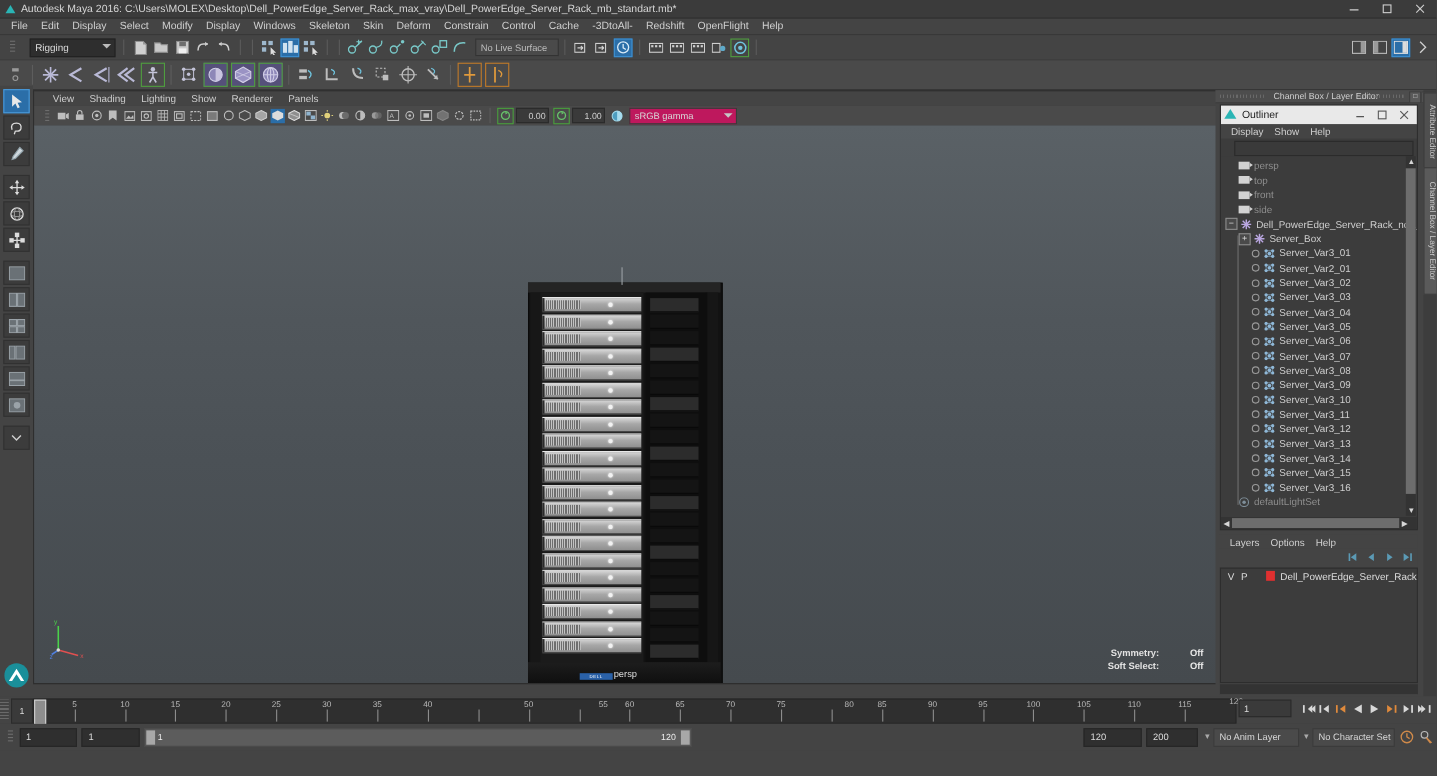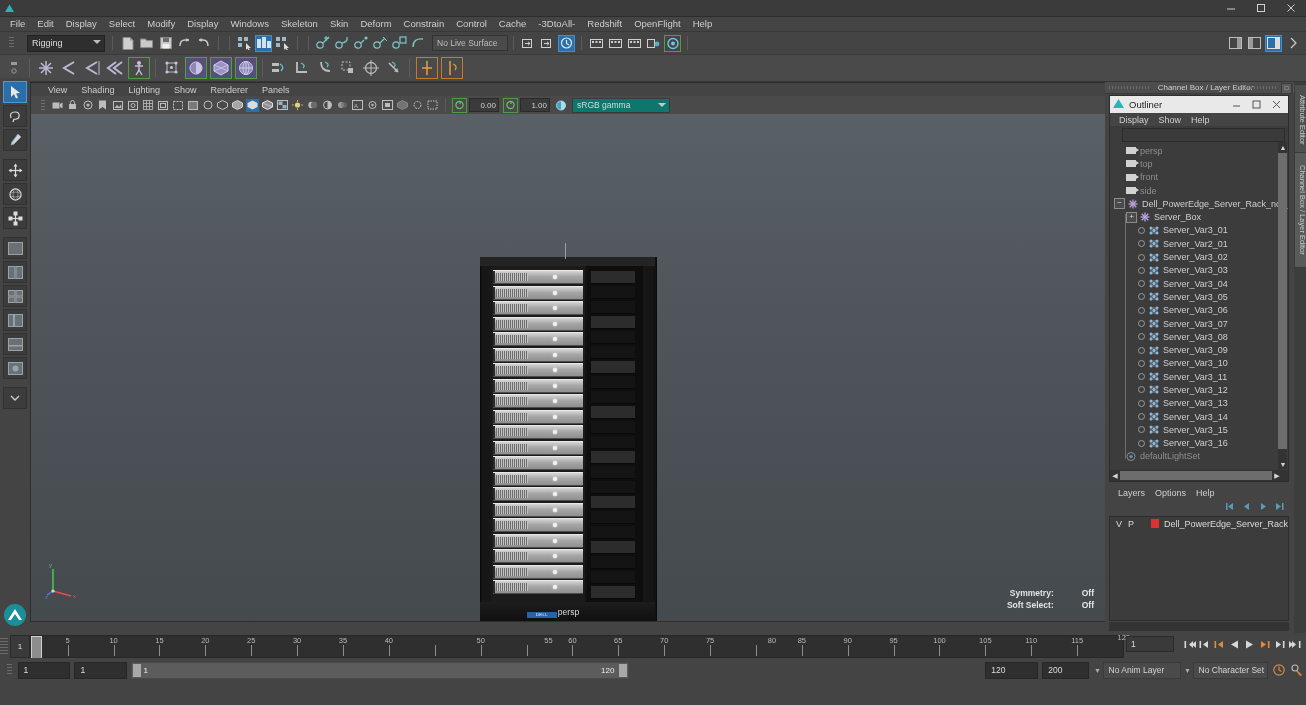--- a/index.html
+++ b/index.html
@@ -63,21 +63,21 @@
   .vpmenu{height:13px;background:#444;display:flex;align-items:center;padding-left:10px;}
   .vpmenu .vmi{font-size:9px;color:#cdcdcd;padding:0 7px;}
   .vptool{height:18px;background:#4a4a4a;display:flex;align-items:center;padding-left:4px;
           border-bottom:1px solid #383838;}
   .vb{width:13px;height:13px;margin:0 1px;display:flex;align-items:center;justify-content:center;}
   .vb.on{background:#2b6ea8;}
   .vb.g{border:1px solid #49a03c;}
   .numfield{width:26px;height:12px;background:#3a3a3a;border:1px solid #2b2b2b;
             font-size:8px;color:#d0d0d0;display:flex;align-items:center;
             justify-content:flex-end;padding-right:2px;margin:0 3px 0 1px;}
-  .gammabox{width:92px;height:13px;background:#0f766e;border:1px solid #3a3a3a;
+  .gammabox{width:92px;height:13px;background:#be185d;border:1px solid #3a3a3a;
             font-size:8.5px;color:#d8d8d8;display:flex;align-items:center;
             padding-left:4px;margin-left:4px;position:relative;text-align:center;}
   .gammabox .arrow{position:absolute;right:3px;top:4px;border-left:4px solid transparent;
                    border-right:4px solid transparent;border-top:4px solid #c6c6c6;}
   .canvas{position:absolute;left:0;top:31px;right:0;bottom:0;
           background:linear-gradient(180deg,#5a6166 0%,#50565b 35%,#4b5156 60%,#454a4e 100%);}
 
   
   .rack{position:absolute;left:449px;top:143px;width:175px;height:375px;}
   .rack-shadow{position:absolute;left:449px;top:505px;width:175px;height:26px;
@@ -219,20 +219,21 @@
 <body>
 
 <div class="app">
 
   <div class="titlebar">
     <span class="tb-icon">
       <svg width="11" height="11" viewBox="0 0 11 11">
           <path d="M1 9 L5.5 1.5 L10 9 Z" fill="#2ab5b5"></path>
         </svg>
     </span>
+    <span class="tb-text">Autodesk Maya 2016: C:\Users\MOLEX\Desktop\Dell_PowerEdge_Server_Rack_max_vray\Dell_PowerEdge_Server_Rack_mb_standart.mb*</span>
     <div class="tb-btns">
       <div class="tb-btn">
         <svg width="10" height="10">
             <line x1="1" y1="6" x2="9" y2="6" stroke="#d0d0d0" stroke-width="1"></line>
           </svg>
       </div>
       <div class="tb-btn">
         <svg width="10" height="10">
             <rect x="1.5" y="1.5" width="7" height="7" fill="none" stroke="#d0d0d0" stroke-width="1"></rect>
           </svg>

